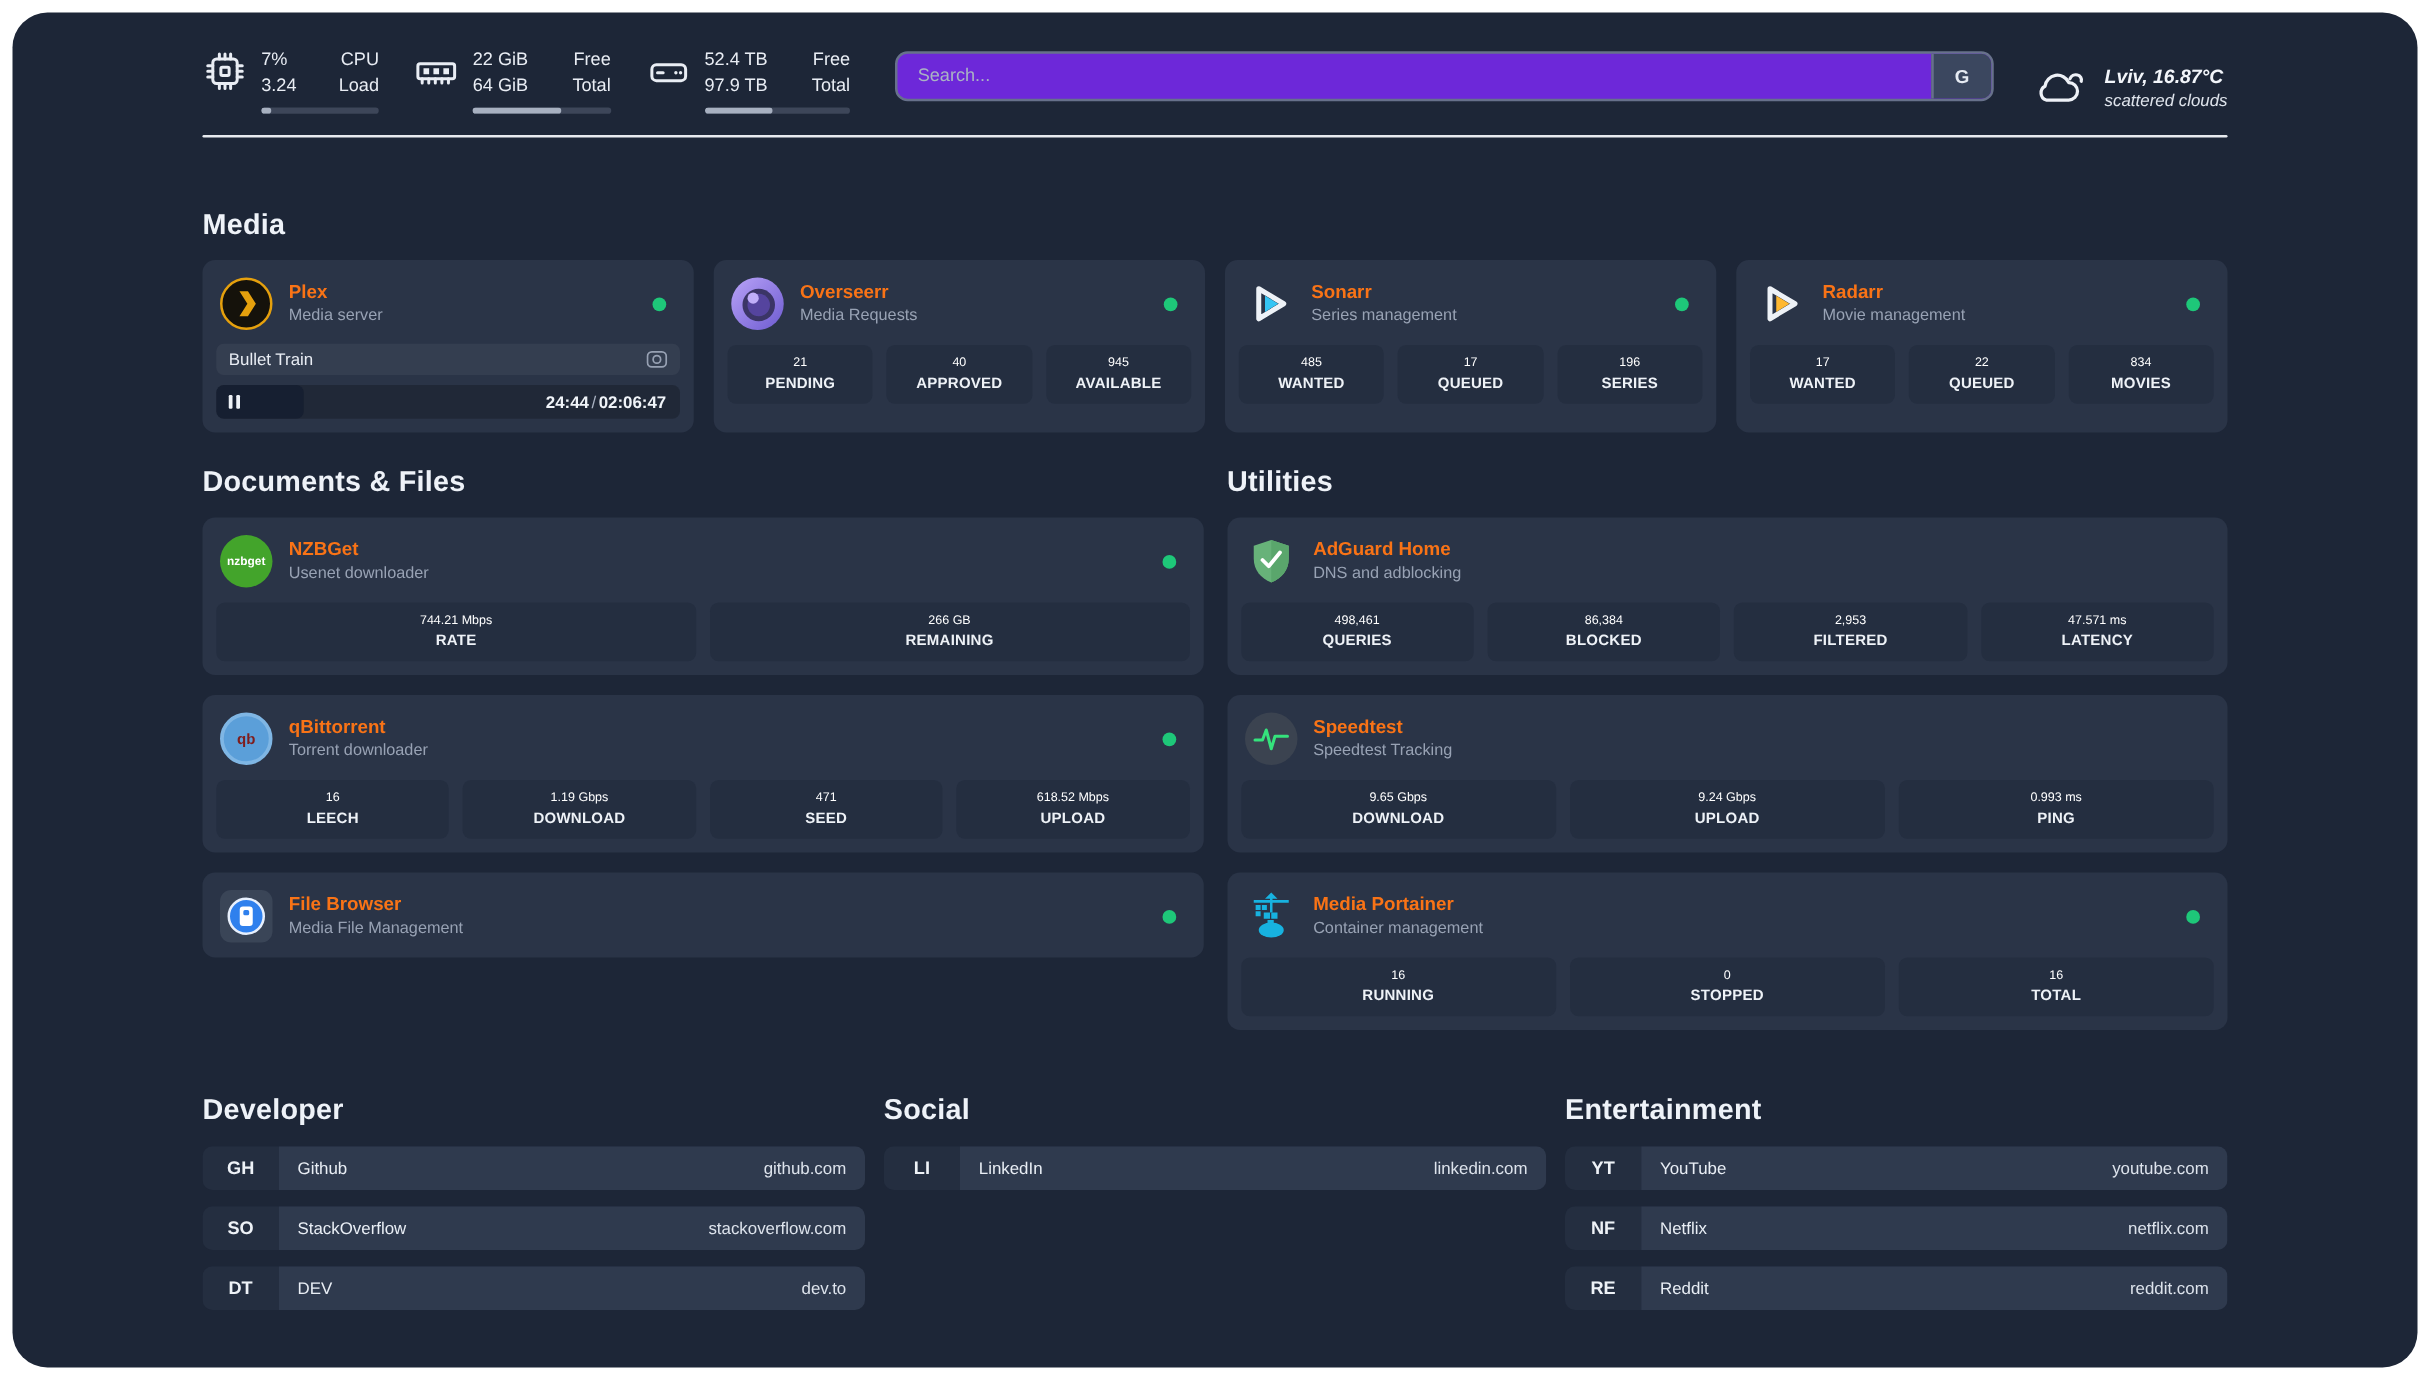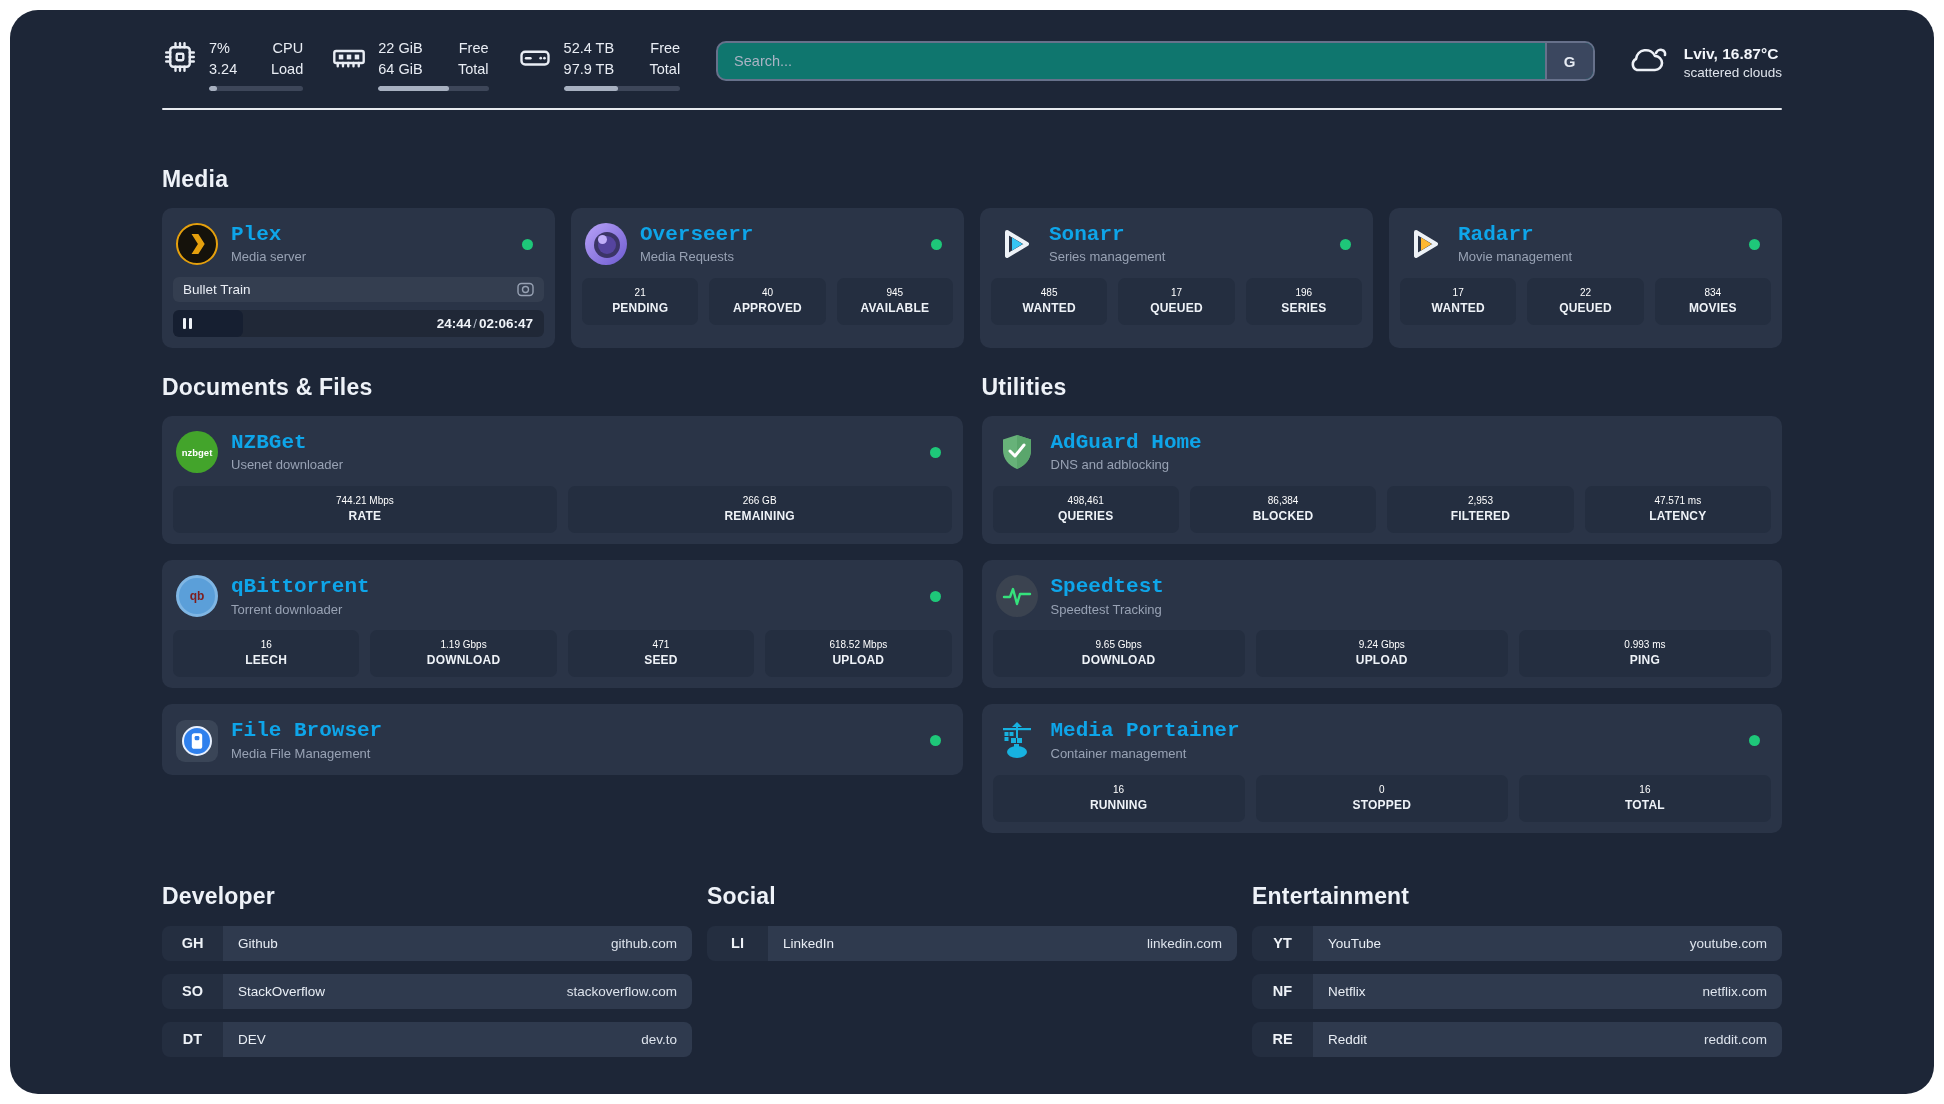--- a/index.html
+++ b/index.html
@@ -26,55 +26,55 @@
   .metric-body { display: flex; flex-direction: column; }
   .metric-cols { display: flex; gap: 28px; }
   .mc { display: flex; flex-direction: column; font-size: 14.5px; color: #e9edf4; line-height: 1.45; white-space: nowrap; }
   .mc.right { text-align: right; min-width: 38px; }
   .metric-bar { margin-top: 6px; height: 5px; border-radius: 3px; background: #3d4659; overflow: hidden; }
   .metric-bar > div { height: 100%; background: #a7b0c0; border-radius: 3px; }
 
   .searchbar {
     flex: 1; display: flex; height: 40px; margin: 3px 30px 0 8px;
     border: 2px solid #67718b; border-radius: 10px;
-    background: #0f766e; overflow: hidden;
+    background: #6d28d9; overflow: hidden;
   }
   .searchbar input {
     flex: 1; background: transparent; border: none; outline: none;
     color: #dfe4ee; font-size: 14.5px; padding: 0 16px;
     font-family: "Liberation Sans", sans-serif;
   }
   .searchbar input::placeholder { color: #aab3c4; }
   .g-btn {
     width: 48px; flex: none; background: #3b475f; border-left: 2px solid #67718b;
     color: #e6ebf3; font-size: 15px; font-weight: 600;
     display: flex; align-items: center; justify-content: center; cursor: pointer;
   }
-  .weather { display: flex; gap: 13px; align-items: flex-end; margin-top: 2px; }
+  .weather { display: flex; gap: 13px; align-items: center; margin-top: 12px; font-style: italic; }
   .weather-icon { width: 46px; height: 40px; color: #eef1f7; }
   .weather-icon svg { width: 100%; height: 100%; }
   .weather-l1 { font-size: 15.5px; font-weight: 600; color: #f2f5fa; line-height: 1.35; }
   .weather-l2 { font-size: 13.5px; color: #dfe4ec; }
 
   .divider { height: 2px; background: #e7eaef; margin-top: 17px; border-radius: 1px; }
 
   
   .section-title { font-size: 23px; font-weight: 600; color: #eef2f8; letter-spacing: 0.2px; }
   .media-section { margin-top: 56px; }
   .media-grid { display: grid; grid-template-columns: repeat(4, 1fr); gap: 16px; margin-top: 15px; }
   .two-col { display: grid; grid-template-columns: 1fr 1fr; gap: 19px; margin-top: 26px; }
   .col-stack { display: flex; flex-direction: column; gap: 16px; margin-top: 15px; }
 
   
   .card { background: #2a3447; border-radius: 10px; padding: 11px; }
   .card-head { display: flex; align-items: center; gap: 13px; padding: 3px 4px 1px 3px; }
   .app-icon { width: 42px; height: 42px; flex: none; display: flex; align-items: center; justify-content: center; position: relative; }
   .app-icon svg { width: 42px; height: 42px; }
   .app-texts { display: flex; flex-direction: column; gap: 1px; }
-  .app-name { font-size: 21px; font-weight: 600; color: #0ea5e9; line-height: 1.25; font-family: Liberation Mono, monospace; }
+  .app-name { font-size: 15px; font-weight: 600; color: #f97316; line-height: 1.25; }
   .app-sub { font-size: 13px; color: #98a2b4; line-height: 1.3; }
   .dot { width: 11px; height: 11px; border-radius: 50%; background: #1ec779; margin-left: auto; margin-right: 7px; flex: none; }
 
   .stats { display: grid; grid-auto-flow: column; grid-auto-columns: 1fr; gap: 11px; margin-top: 11px; }
   .tile { background: #242e40; border-radius: 7px; text-align: center; padding: 9px 4px 10px; }
   .tile-v { font-size: 10px; color: #ffffff; }
   .tile-l { font-size: 12px; font-weight: 700; color: #eef2f7; margin-top: 3px; letter-spacing: 0.2px; }
 
   
   .p-row1 { margin-top: 10px; background: rgba(255,255,255,0.05); border-radius: 6px; padding: 5px 10px; display: flex; align-items: center; font-size: 13.5px; color: #e9edf4; }

